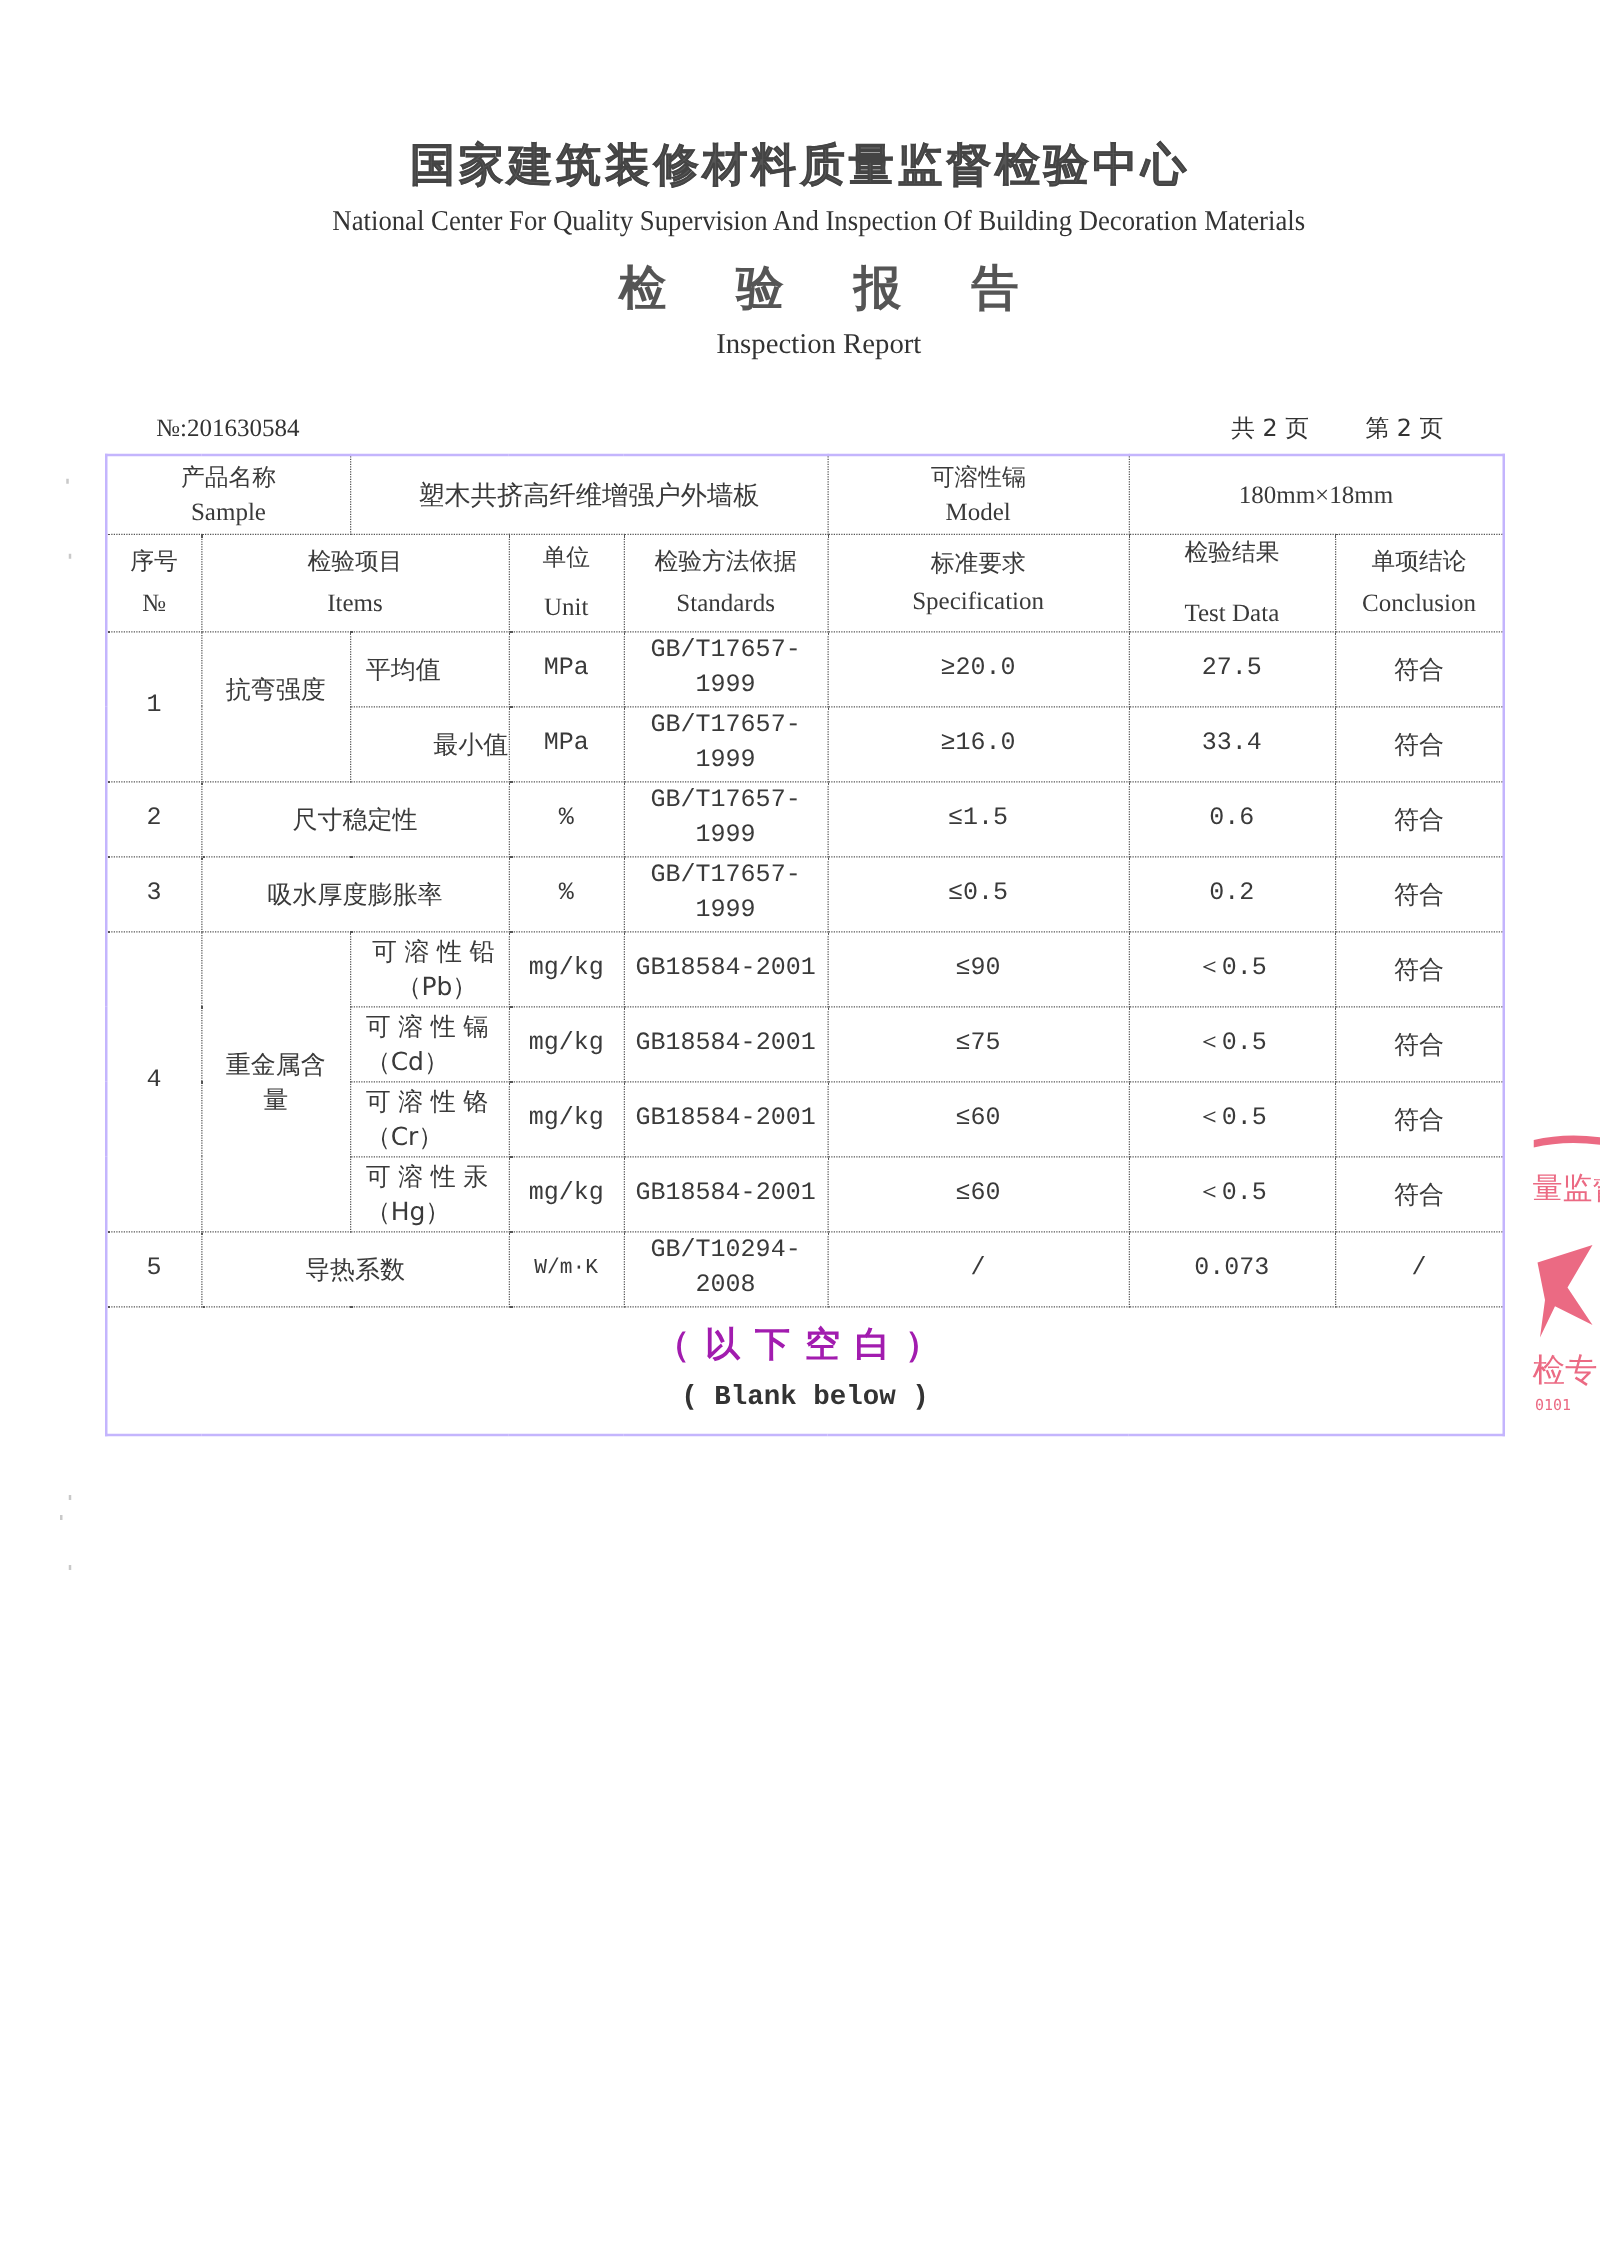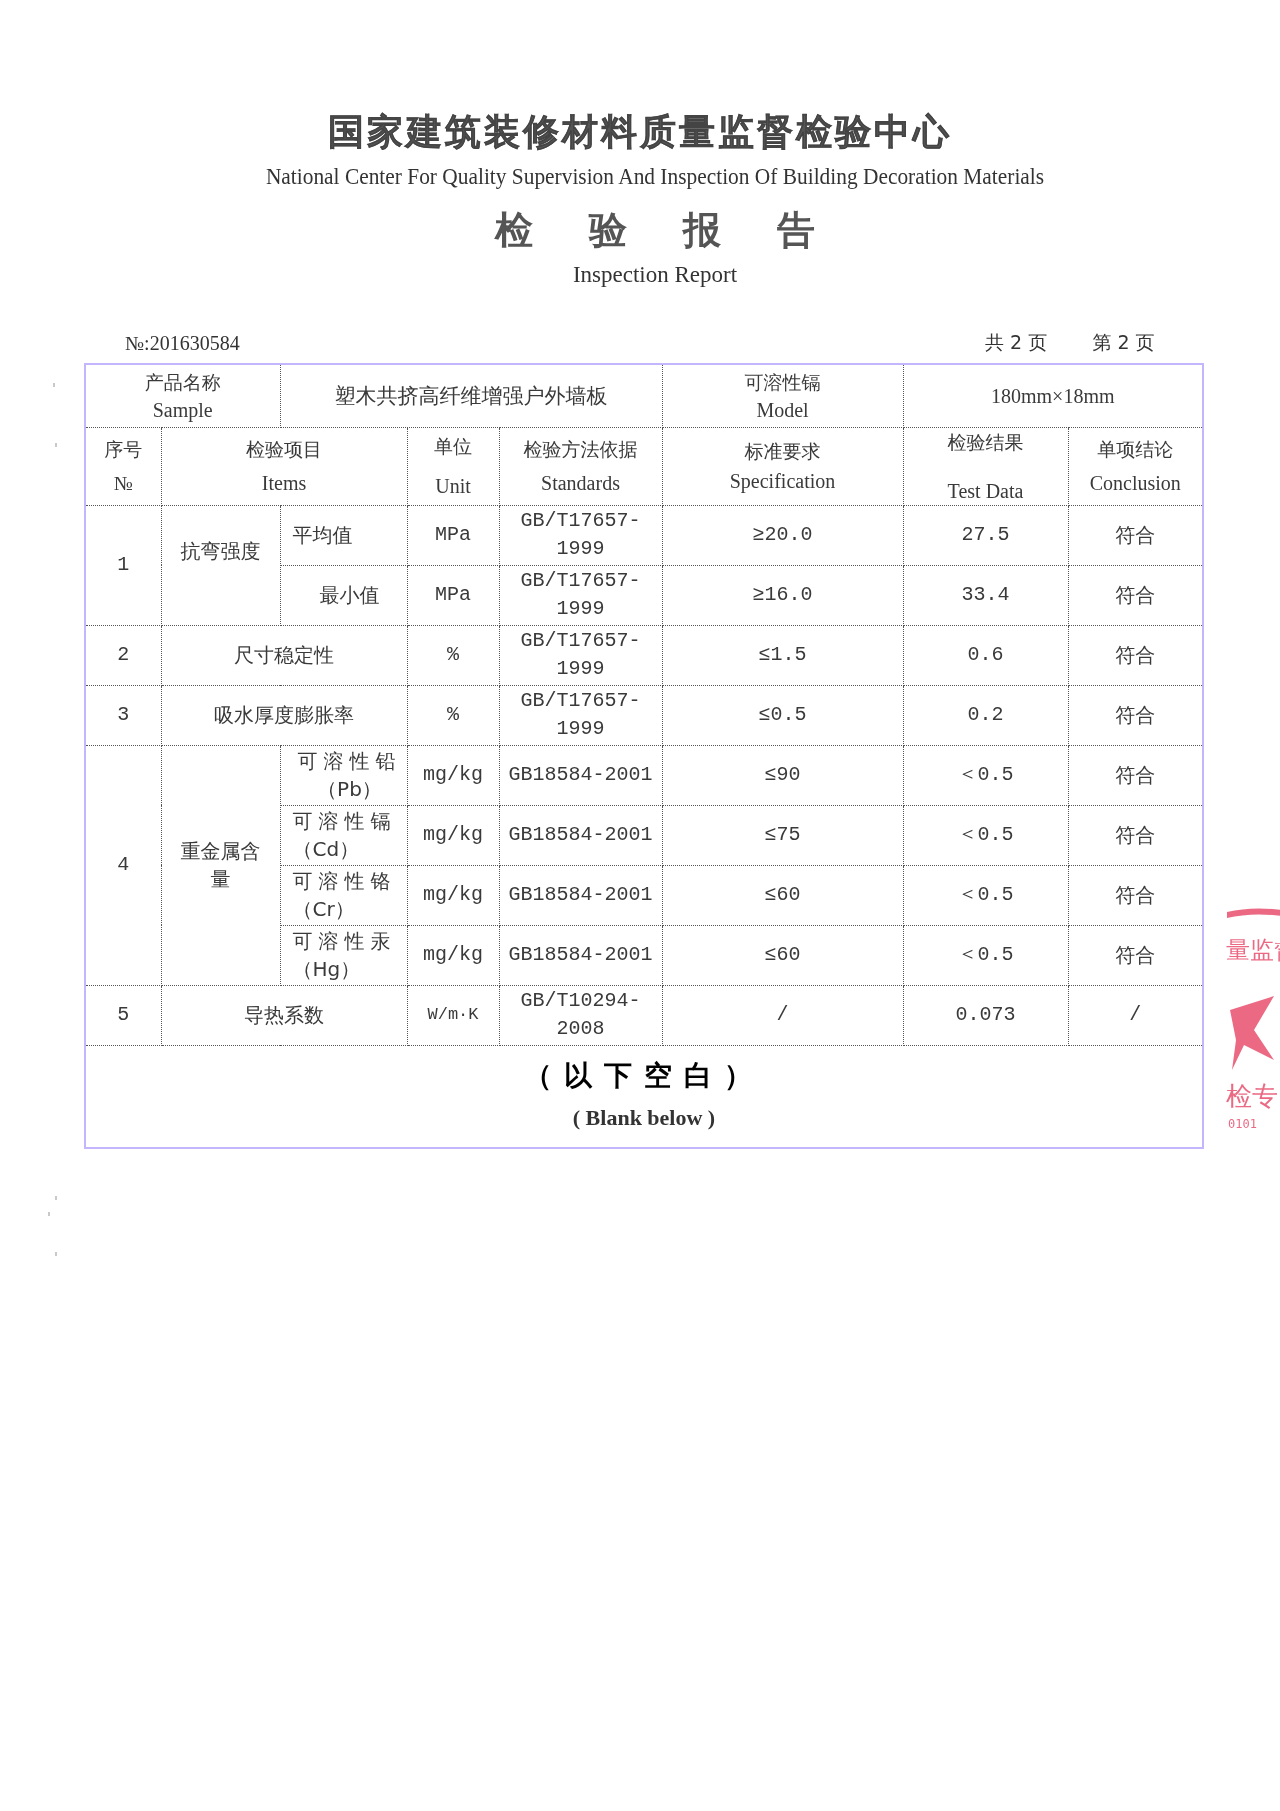--- a/index.html
+++ b/index.html
@@ -18,22 +18,22 @@
   .page-info { left: 985px; top: 330px; font-size: 21px; color: #333; }
   .page-info span { margin-right: 4px; }
 
   table.report { position: absolute; left: 84px; top: 363px; border-collapse: collapse; table-layout: fixed;
                  border: 2px solid #c4b5fd; }
   table.report td { border: 1px dotted #555; text-align: center; vertical-align: middle; padding: 0;
                     font-size: 20px; color: #3a3a3a; line-height: 28px; overflow: hidden; }
   .cn { font-family: "DejaVu Sans", sans-serif; font-size: 19px; }
   .mono { font-family: "Liberation Mono", "DejaVu Sans Mono", monospace; font-size: 19px; }
   .sp { letter-spacing: 6px; }
-  .blank-cn { font-family: "DejaVu Sans", sans-serif; font-size: 28px; font-weight: bold; letter-spacing: 12px; color: #000000; line-height: 44px; }
-  .blank-en { font-family: Liberation Serif, serif; font-size: 22px; font-weight: bold; color: #333; line-height: 40px; }
+  .blank-cn { font-family: "DejaVu Sans", sans-serif; font-size: 28px; font-weight: bold; letter-spacing: 12px; color: #a21caf; line-height: 44px; }
+  .blank-en { font-family: Liberation Mono, monospace; font-size: 22px; font-weight: bold; color: #333; line-height: 40px; }
 
   .stamp { left: 1222px; top: 880px; width: 60px; height: 250px; }
   .speck { background: #c9c9c9; width: 2px; height: 4px; }
 </style>
 </head>
 <body>
 
 <div class="abs title-cn">国家建筑装修材料质量监督检验中心</div>
 <div class="abs title-en">National Center For Quality Supervision And Inspection Of Building Decoration Materials</div>
 <div class="abs report-cn">
@@ -108,21 +108,21 @@
     <td class="mono">MPa</td>
     <td class="mono">
           <div>GB/T17657-</div>
           <div>1999</div>
         </td>
     <td class="mono">≥20.0</td>
     <td class="mono">27.5</td>
     <td class="cn">符合</td>
   </tr>
   <tr style="height:60px">
-    <td class="cn" style="text-align:center;padding-left:12px">最小值</td>
+    <td class="cn" style="text-align:right;padding-left:12px">最小值</td>
     <td class="mono">MPa</td>
     <td class="mono">
           <div>GB/T17657-</div>
           <div>1999</div>
         </td>
     <td class="mono">≥16.0</td>
     <td class="mono">33.4</td>
     <td class="cn">符合</td>
   </tr>
 

